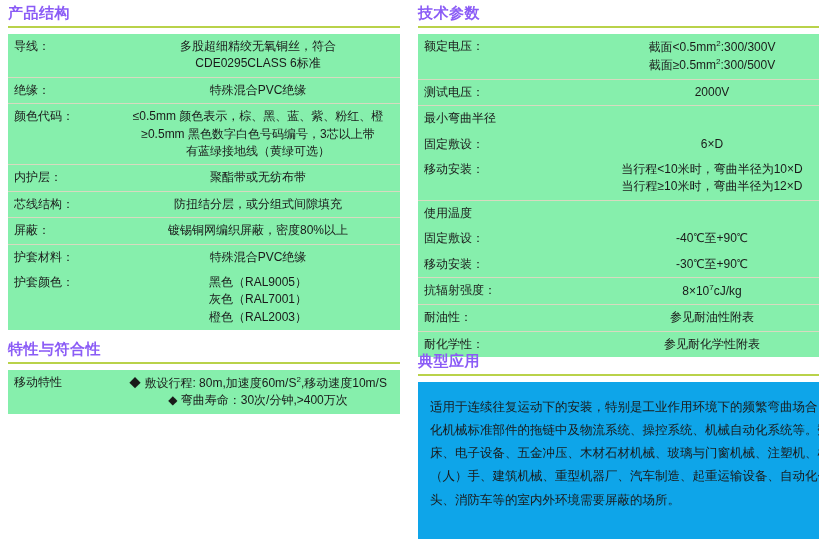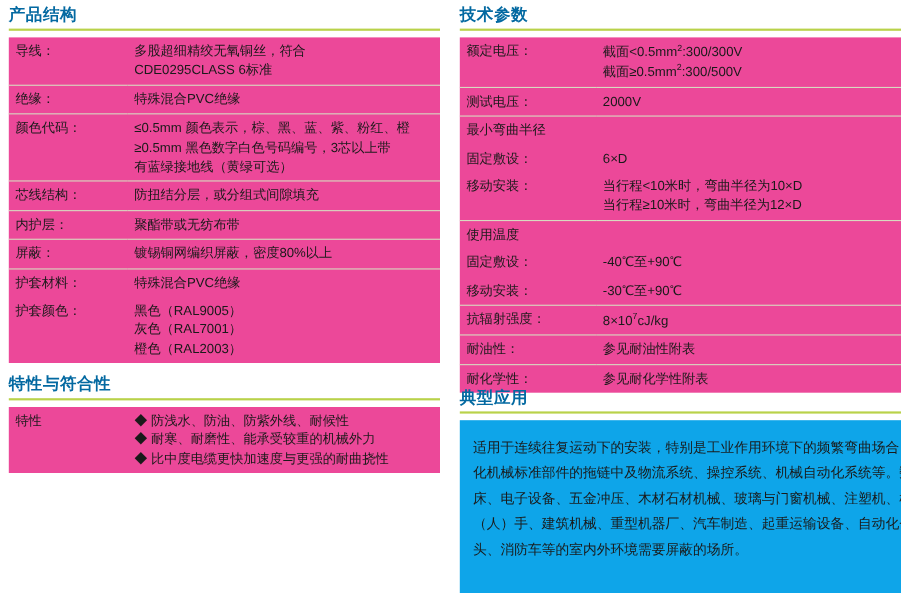--- a/index.html
+++ b/index.html
@@ -41,34 +41,34 @@
   }
   .col-right-2 {
     position: absolute;
     left: 418px;
     top: 352px;
     width: 465px;
   }
   .section-title {
     font-size: 15px;
     font-weight: bold;
-    color: #0369a1;
+    color: #8b5cf6;
     margin: 0 0 3px 0;
     letter-spacing: 0.5px;
   }
   .rule {
     height: 2px;
     background: #b9d24a;
     width: 100%;
     margin-bottom: 6px;
   }
   table.spec {
     border-collapse: collapse;
     width: 100%;
-    background: #ec4899;
+    background: #86efac;
     table-layout: fixed;
   }
   table.spec td {
     font-size: 12px;
     padding: 4px 6px;
     vertical-align: top;
     line-height: 1.45;
     border-bottom: 1px solid #d8dac0;
   }
   table.spec tr:last-child td {
@@ -77,20 +77,21 @@
   td.label {
     width: 96px;
     white-space: nowrap;
   }
   td.label-wide {
     width: 112px;
     white-space: nowrap;
   }
   td.value {
     width: auto;
+    text-align: center;
   }
   .nb {
     border-bottom: none !important;
   }
   sup {
     font-size: 8px;
     vertical-align: super;
   }
   .app-box {
     background: #0ea5e9;
@@ -142,26 +143,26 @@
       </tr>
       <tr>
         <td class="label">绝缘：</td>
         <td class="value">特殊混合PVC绝缘</td>
       </tr>
       <tr>
         <td class="label">颜色代码：</td>
         <td class="value">≤0.5mm 颜色表示，棕、黑、蓝、紫、粉红、橙<br>≥0.5mm 黑色数字白色号码编号，3芯以上带<br>有蓝绿接地线（黄绿可选）</td>
       </tr>
       <tr>
+        <td class="label">内护层：</td>
+        <td class="value">聚酯带或无纺布带</td>
+      </tr>
+      <tr>
         <td class="label">芯线结构：</td>
         <td class="value">防扭结分层，或分组式间隙填充</td>
-      </tr>
-      <tr>
-        <td class="label">内护层：</td>
-        <td class="value">聚酯带或无纺布带</td>
       </tr>
       <tr>
         <td class="label">屏蔽：</td>
         <td class="value">镀锡铜网编织屏蔽，密度80%以上</td>
       </tr>
       <tr>
         <td class="label nb">护套材料：</td>
         <td class="value nb">特殊混合PVC绝缘</td>
       </tr>
       <tr>
@@ -223,23 +224,23 @@
       </tr>
     </tbody>
       </table>
   </div>
 
   <div class="col-left-2">
     <div class="section-title">特性与符合性</div>
     <div class="rule"></div>
     <table class="spec">
       <tbody>
-      <tr>
-        <td class="label">特性</td>
-        <td class="value feat-line">◆ 防浅水、防油、防紫外线、耐候性<br>◆ 耐寒、耐磨性、能承受较重的机械外力<br>◆ 比中度电缆更快加速度与更强的耐曲挠性</td>
+          <tr>
+        <td class="label">移动特性</td>
+        <td class="value feat-line">◆ 敷设行程: 80m,加速度60m/S<sup>2</sup>,移动速度10m/S<br>◆ 弯曲寿命：30次/分钟,&gt;400万次</td>
       </tr>
     </tbody>
       </table>
   </div>
 
   <div class="col-right-2">
     <div class="section-title">典型应用</div>
     <div class="rule"></div>
     <div class="app-box">适用于连续往复运动下的安装，特别是工业作用环境下的频繁弯曲场合，如现代化机械标准部件的拖链中及物流系统、操控系统、机械自动化系统等。数控机床、电子设备、五金冲压、木材石材机械、玻璃与门窗机械、注塑机、机械（人）手、建筑机械、重型机器厂、汽车制造、起重运输设备、自动化仓库、码头、消防车等的室内外环境需要屏蔽的场所。</div>
   </div>

